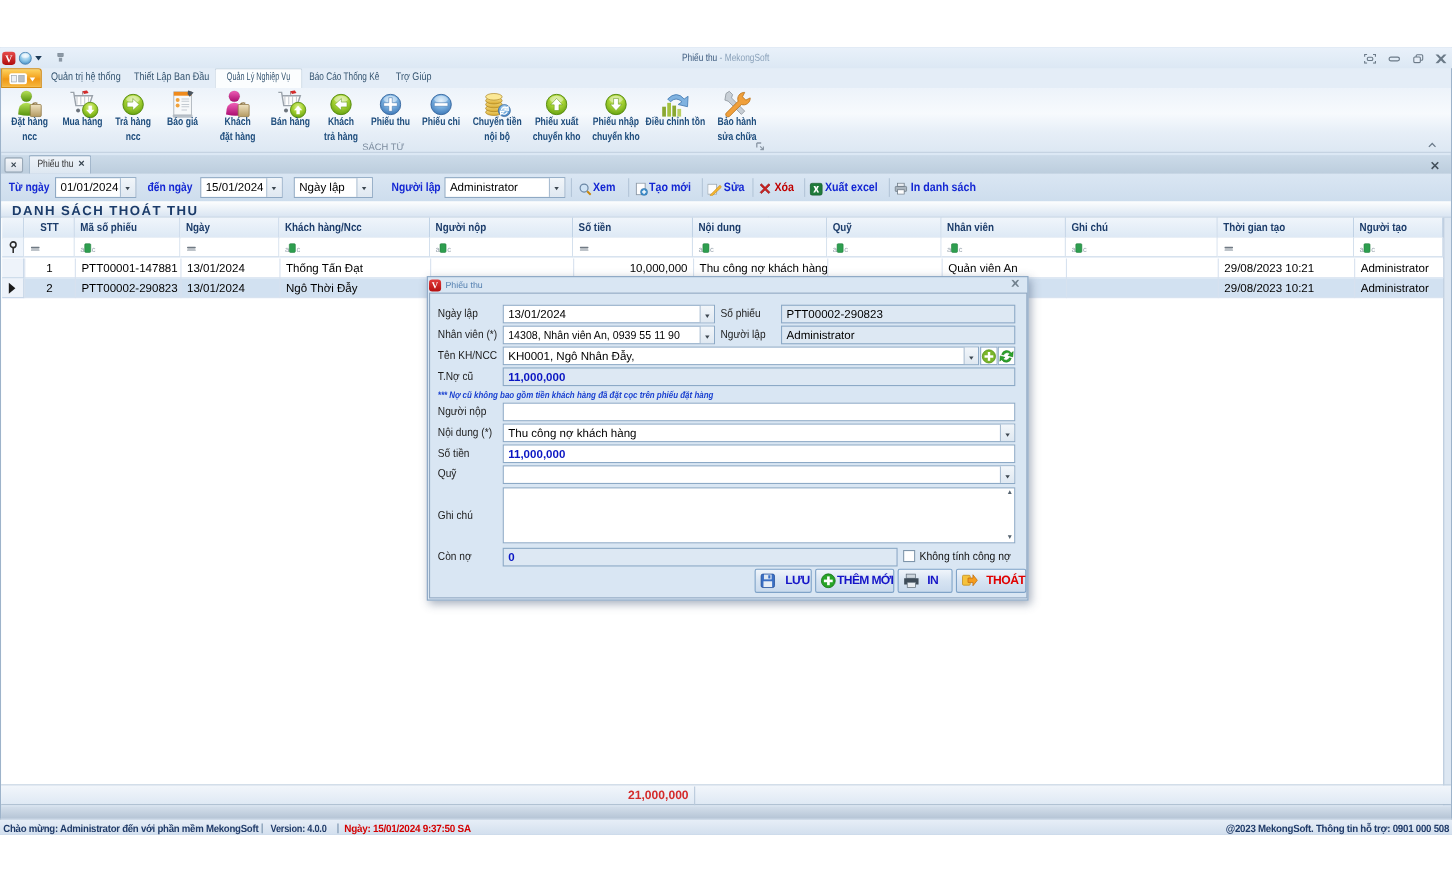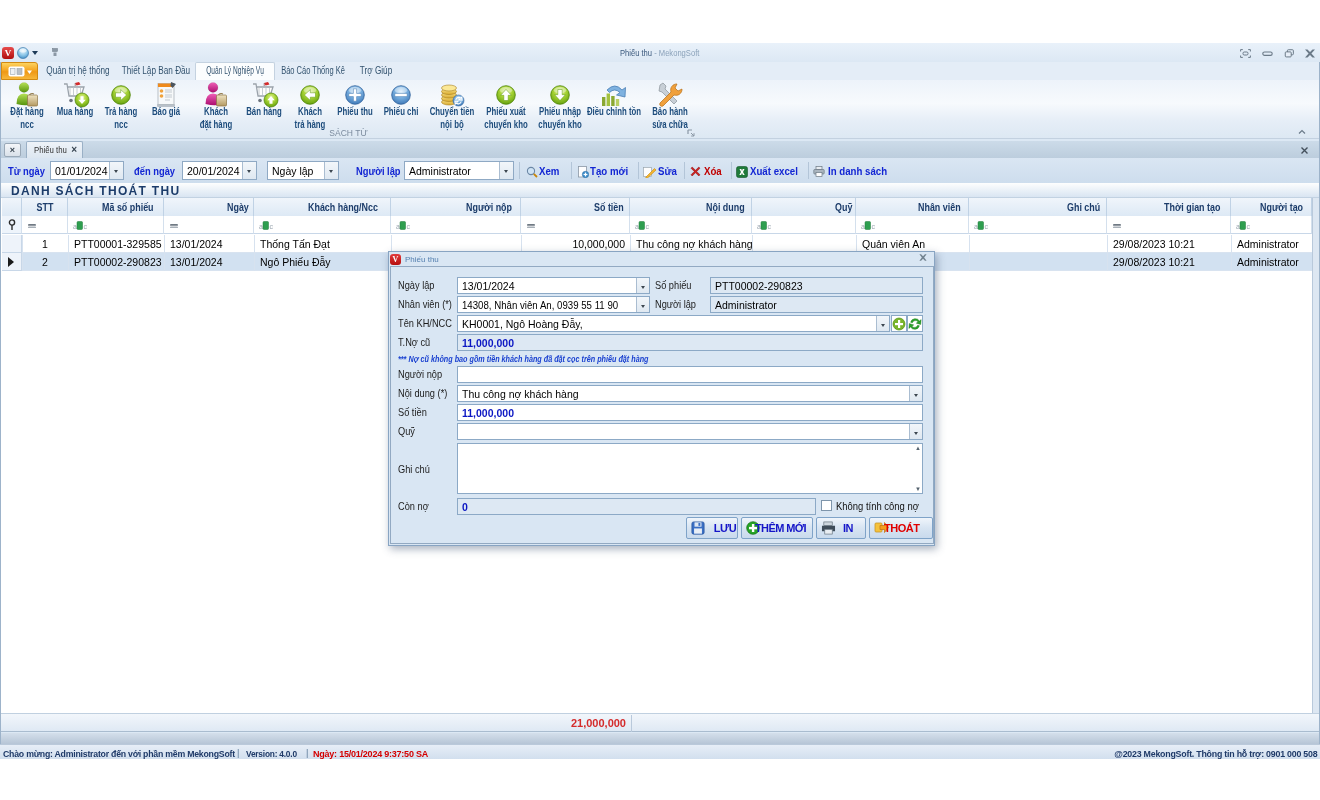--- a/index.html
+++ b/index.html
@@ -30,21 +30,21 @@
 .tinput { position:absolute; top:161px; height:19px; background:#fff; border:1px solid #8fa9c4; font-size:10.5px; color:#000; }
 .tinput .tx { position:absolute; left:4px; top:2.5px; }
 .darr { position:absolute; right:0; top:0; bottom:0; width:14px; border-left:1px solid #aabdd1; background:linear-gradient(#f2f6fa,#dfe8f1); }
 .darr:after { content:""; position:absolute; left:4px; top:7.5px; border:2.8px solid transparent; border-top:3.8px solid #3c4650; }
 .tsep { position:absolute; top:162px; width:1px; height:17px; background:#b3c5d8; }
 .tbtn { position:absolute; top:165px; font-size:11px; font-weight:bold; color:#1326d3; white-space:nowrap; transform:scaleX(0.88); transform-origin:0 50%; }
 
 #band { position:absolute; left:1px; top:183px; width:1318px; height:15px; background:linear-gradient(#fdfefe,#d9e5f2); border-bottom:1px solid #c2d2e2; font-size:11px; font-weight:bold; color:#1c3c6a; }
 #grid { position:absolute; left:1px; top:198px; width:1311px; height:534px; background:#fff; }
 #vscroll { position:absolute; left:1312px; top:198px; width:7px; height:534px; background:#dde7f2; border-left:1px solid #b9c9db; }
-.hcell { position:absolute; top:198px; height:19px; background:linear-gradient(#f0f5fb,#dde9f5); border-right:1px solid #c0d2e5; border-bottom:1px solid #c0d2e5; font-size:10.5px; font-weight:bold; color:#1c3c6a; line-height:18px; padding-left:5px;text-align:right; }
+.hcell { position:absolute; top:198px; height:19px; background:linear-gradient(#f0f5fb,#dde9f5); border-right:1px solid #c0d2e5; border-bottom:1px solid #c0d2e5; font-size:10.5px; font-weight:bold; color:#1c3c6a; line-height:18px; padding-left:5px; }
 .fcell { position:absolute; top:216px; height:18px; background:#fff; border-right:1px solid #d4e0ed; border-bottom:1px solid #c8d7e8; }
 .rcell { position:absolute; height:18px; font-size:10.5px; color:#000; line-height:18px; white-space:nowrap; overflow:hidden; }
 #totalrow { position:absolute; left:1px; top:713px; width:1318px; height:19px; background:linear-gradient(#f2f6fb,#dfe9f4); border-top:1px solid #c0d0e0; border-bottom:1px solid #a9bccf; }
 #botband { position:absolute; left:1px; top:733px; width:1318px; height:11px; background:linear-gradient(#d4dfeb,#b6c5d6); }
 #statusbar { position:absolute; left:0px; top:744px; width:1320px; height:15px; background:linear-gradient(#e7eef7,#d2dfee); border-top:1px solid #bac9da; font-size:9.5px; font-weight:bold; color:#1f3a68; white-space:nowrap; }
 #statusbar > span { letter-spacing:-0.25px; }
 
 #modal { position:absolute; left:388px; top:251px; width:547px; height:295px; background:#d9e6f3; border:1px solid #88a4c2; box-shadow:2px 3px 8px rgba(60,80,110,0.45); }
 #mpanel { position:absolute; left:389.5px; top:266px; width:544px; height:278px; border:1px solid #92a9c2; }
 .mlbl { position:absolute; font-size:10.5px; color:#1c1c1c; white-space:nowrap; transform:scaleX(0.88); transform-origin:0 50%; }
@@ -77,21 +77,21 @@
     <span style="position:absolute;right:5px;top:2px;font-weight:bold;color:#36434f;">×</span>
   </div>
 <div id="toolbar"></div>
 <div class="tlbl" style="left:8px;">Từ ngày</div>
 <div class="tinput" style="left:50px;width:74px;">
     <span class="tx">01/01/2024</span>
     <span class="darr"></span>
   </div>
 <div class="tlbl" style="left:134px;">đến ngày</div>
 <div class="tinput" style="left:182px;width:75px;">
-    <span class="tx">20/01/2024</span>
+    <span class="tx">15/01/2024</span>
     <span class="darr"></span>
   </div>
 <div class="tinput" style="left:267px;width:72px;">
     <span class="tx">Ngày lập</span>
     <span class="darr"></span>
   </div>
 <div class="tlbl" style="left:356px;">Người lập</div>
 <div class="tinput" style="left:404px;width:110px;">
     <span class="tx">Administrator</span>
     <span class="darr"></span>
@@ -249,35 +249,35 @@
         <svg width="14" height="9">
           <text x="0" y="8" font-size="7" fill="#9aa5af">a</text>
           <rect x="4" y="0.5" width="5.5" height="8" rx="1" fill="#2e9e4f" stroke="#1c7a38" stroke-width="0.5"></rect>
           <text x="10.5" y="8" font-size="7" fill="#9aa5af">c</text>
         </svg>
       </span>
     </div>
 <div style="position:absolute;left:2px;top:235px;width:1310px;height:18px;background:#fff;border-bottom:1px solid #d8e3f0;"></div>
 <div style="position:absolute;left:2px;top:235px;width:20px;height:18px;background:#eef3fa;border-right:1px solid #c8d7e8;border-bottom:1px solid #c8d7e8;"></div>
 <div class="rcell" style="left:22px;top:235px;width:46px;text-align:center;">1</div>
-<div class="rcell" style="left:68px;top:235px;width:96px;padding-left:6px;">PTT00001-329585</div>
+<div class="rcell" style="left:68px;top:235px;width:96px;padding-left:6px;">PTT00001-147881</div>
 <div class="rcell" style="left:164px;top:235px;width:90px;padding-left:6px;">13/01/2024</div>
 <div class="rcell" style="left:254px;top:235px;width:137px;padding-left:6px;">Thống Tấn Đạt</div>
 <div class="rcell" style="left:521px;top:235px;width:109px;padding-right:5px;text-align:right;">10,000,000</div>
 <div class="rcell" style="left:630px;top:235px;width:122px;padding-left:6px;">Thu công nợ khách hàng</div>
 <div class="rcell" style="left:856px;top:235px;width:113px;padding-left:6px;">Quản viên An</div>
 <div class="rcell" style="left:1107px;top:235px;width:124px;padding-left:6px;">29/08/2023 10:21</div>
 <div class="rcell" style="left:1231px;top:235px;width:81px;padding-left:6px;">Administrator</div>
 <div style="position:absolute;left:2px;top:253px;width:1310px;height:18px;background:#d2e1f1;border-bottom:1px solid #d8e3f0;"></div>
 <div style="position:absolute;left:2px;top:253px;width:20px;height:18px;background:#eef3fa;border-right:1px solid #c8d7e8;border-bottom:1px solid #c8d7e8;"></div>
 <div style="position:absolute;left:8px;top:257px;width:0;height:0;border-left:6px solid #1b1b1b;border-top:5px solid transparent;border-bottom:5px solid transparent;"></div>
 <div class="rcell" style="left:22px;top:253px;width:46px;text-align:center;">2</div>
 <div class="rcell" style="left:68px;top:253px;width:96px;padding-left:6px;">PTT00002-290823</div>
 <div class="rcell" style="left:164px;top:253px;width:90px;padding-left:6px;">13/01/2024</div>
-<div class="rcell" style="left:254px;top:253px;width:137px;padding-left:6px;">Ngô Phiếu Đẫy</div>
+<div class="rcell" style="left:254px;top:253px;width:137px;padding-left:6px;">Ngô Thời Đẫy</div>
 <div class="rcell" style="left:1107px;top:253px;width:124px;padding-left:6px;">29/08/2023 10:21</div>
 <div class="rcell" style="left:1231px;top:253px;width:81px;padding-left:6px;">Administrator</div>
 <div style="position:absolute;left:22px;top:235px;width:1px;height:36px;background:#d7e2ef;"></div>
 <div style="position:absolute;left:68px;top:235px;width:1px;height:36px;background:#d7e2ef;"></div>
 <div style="position:absolute;left:164px;top:235px;width:1px;height:36px;background:#d7e2ef;"></div>
 <div style="position:absolute;left:254px;top:235px;width:1px;height:36px;background:#d7e2ef;"></div>
 <div style="position:absolute;left:391px;top:235px;width:1px;height:36px;background:#d7e2ef;"></div>
 <div style="position:absolute;left:521px;top:235px;width:1px;height:36px;background:#d7e2ef;"></div>
 <div style="position:absolute;left:630px;top:235px;width:1px;height:36px;background:#d7e2ef;"></div>
 <div style="position:absolute;left:752px;top:235px;width:1px;height:36px;background:#d7e2ef;"></div>
@@ -317,21 +317,21 @@
     </div>
 <div class="minput " style="left:457px;top:296px;width:193px;">
       <span style="position:absolute;left:4px;top:2px;white-space:nowrap;display:inline-block;transform:scaleX(0.92);transform-origin:0 50%;">14308, Nhân viên An, 0939 55 11 90</span>
       <span class="darr" style="width:13px;"></span>
     </div>
 <div class="mlbl" style="left:655px;top:298px;">Người lập</div>
 <div class="minput mro" style="left:710px;top:296px;width:213px;">
       <span style="position:absolute;left:4px;top:2px;white-space:nowrap;">Administrator</span>
     </div>
 <div class="minput " style="left:457px;top:315px;width:433px;">
-      <span style="position:absolute;left:4px;top:2px;white-space:nowrap;">KH0001, Ngô Hoàng Đẫy,</span>
+      <span style="position:absolute;left:4px;top:2px;white-space:nowrap;">KH0001, Ngô Nhân Đẫy,</span>
       <span class="darr" style="width:13px;"></span>
     </div>
 <div style="position:absolute;left:891px;top:315px;width:16px;height:17px;background:#fff;border:1px solid #8ca9c6;">
       <svg width="14" height="14" style="position:absolute;left:0px;top:0.5px;">
         <circle cx="7" cy="7" r="6" fill="#7ab52b" stroke="#4e8f0e" stroke-width="0.7"></circle>
         <rect x="6" y="3" width="2.2" height="8" fill="#fff"></rect>
         <rect x="3" y="6" width="8" height="2.2" fill="#fff"></rect>
       </svg>
     </div>
 <div style="position:absolute;left:907px;top:315px;width:16px;height:17px;background:#fff;border:1px solid #8ca9c6;">
@@ -376,40 +376,40 @@
       <span style="position:absolute;left:12px;right:0;top:4px;text-align:center;padding-left:14px;color:#1515c8;">LƯU</span>
     </div>
 <div class="mbtn" style="left:741px;width:72px;">
       <span style="position:absolute;left:4px;top:3px;">
         <svg width="14" height="14">
           <circle cx="7" cy="7" r="6.3" fill="#27a427" stroke="#127012" stroke-width="0.7"></circle>
           <rect x="5.9" y="3" width="2.4" height="8" fill="#fff"></rect>
           <rect x="3" y="5.9" width="8" height="2.4" fill="#fff"></rect>
         </svg>
       </span>
-      <span style="position:absolute;left:0;right:0;top:4px;text-align:left;padding-left:13px;color:#1515c8;letter-spacing:-0.6px;">THÊM MỚI</span>
+      <span style="position:absolute;left:0;right:0;top:4px;text-align:right;padding-left:13px;color:#1515c8;letter-spacing:-0.6px;">THÊM MỚI</span>
     </div>
 <div class="mbtn" style="left:816px;width:50px;">
       <span style="position:absolute;left:4px;top:3px;">
         <svg width="15" height="14" viewBox="0 0 16 15">
           <rect x="3" y="1" width="9" height="4" fill="#cdd6de" stroke="#5d6b77" stroke-width="0.7"></rect>
           <path d="M1 5 h14 v6 h-3 v-2 h-8 v2 h-3 z" fill="#3e4c59"></path>
           <rect x="4" y="9" width="8" height="5" fill="#e8edf2" stroke="#5d6b77" stroke-width="0.7"></rect>
         </svg>
       </span>
       <span style="position:absolute;left:0;right:0;top:4px;text-align:center;padding-left:14px;color:#1515c8;">IN</span>
     </div>
 <div class="mbtn" style="left:869px;width:64px;">
       <span style="position:absolute;left:4px;top:3px;">
         <svg width="15" height="13" viewBox="0 0 15 13">
           <rect x="1" y="2" width="7" height="9" rx="1" fill="#f5c23c" stroke="#c8962a" stroke-width="0.8"></rect>
           <path d="M6 4.5 h4.5 v-3 l4 5 -4 5 v-3 H6 z" fill="#f59d1e" stroke="#c06f10" stroke-width="0.7"></path>
         </svg>
       </span>
-      <span style="position:absolute;left:0;right:0;top:4px;text-align:left;padding-left:14px;color:#e00000;">THOÁT</span>
+      <span style="position:absolute;left:0;right:0;top:4px;text-align:right;padding-left:14px;color:#e00000;">THOÁT</span>
     </div>
 </div>
 <div id="icons">
 <div style="position:absolute;left:2px;top:47px;width:12px;height:12px;background:linear-gradient(#e74c4c,#b00d0d);border-radius:3px;color:#fff;font-size:9px;font-weight:bold;text-align:center;line-height:12px;font-family:'Liberation Serif',serif;">V</div>
 <div style="position:absolute;left:17px;top:47px;width:12px;height:12px;">
       <svg width="12" height="12">
         <defs>
           <radialGradient id="sph" cx="50%" cy="30%" r="75%">
             <stop offset="0" stop-color="#eaf6fd"></stop>
             <stop offset="0.55" stop-color="#8cc6e8"></stop>

